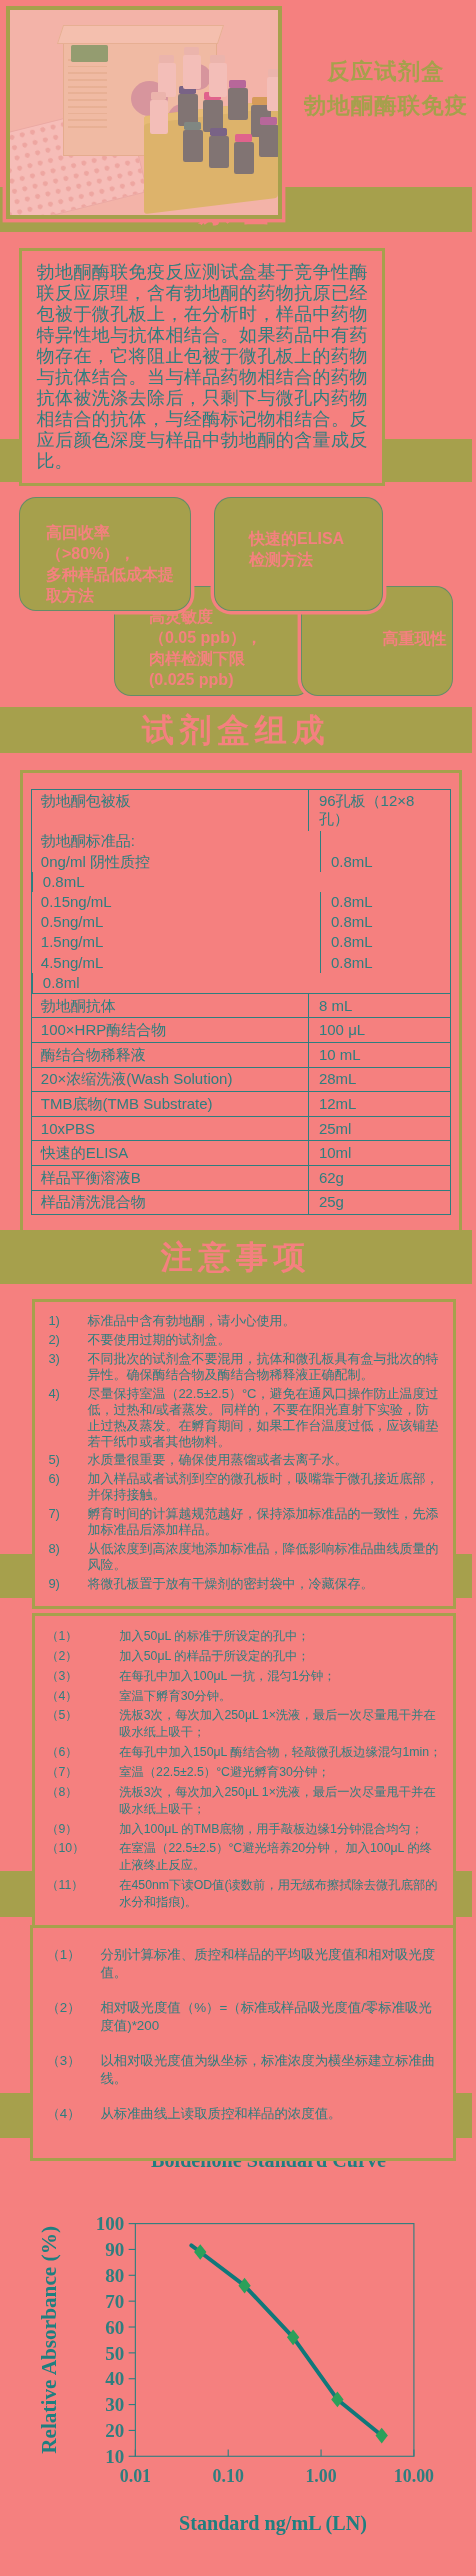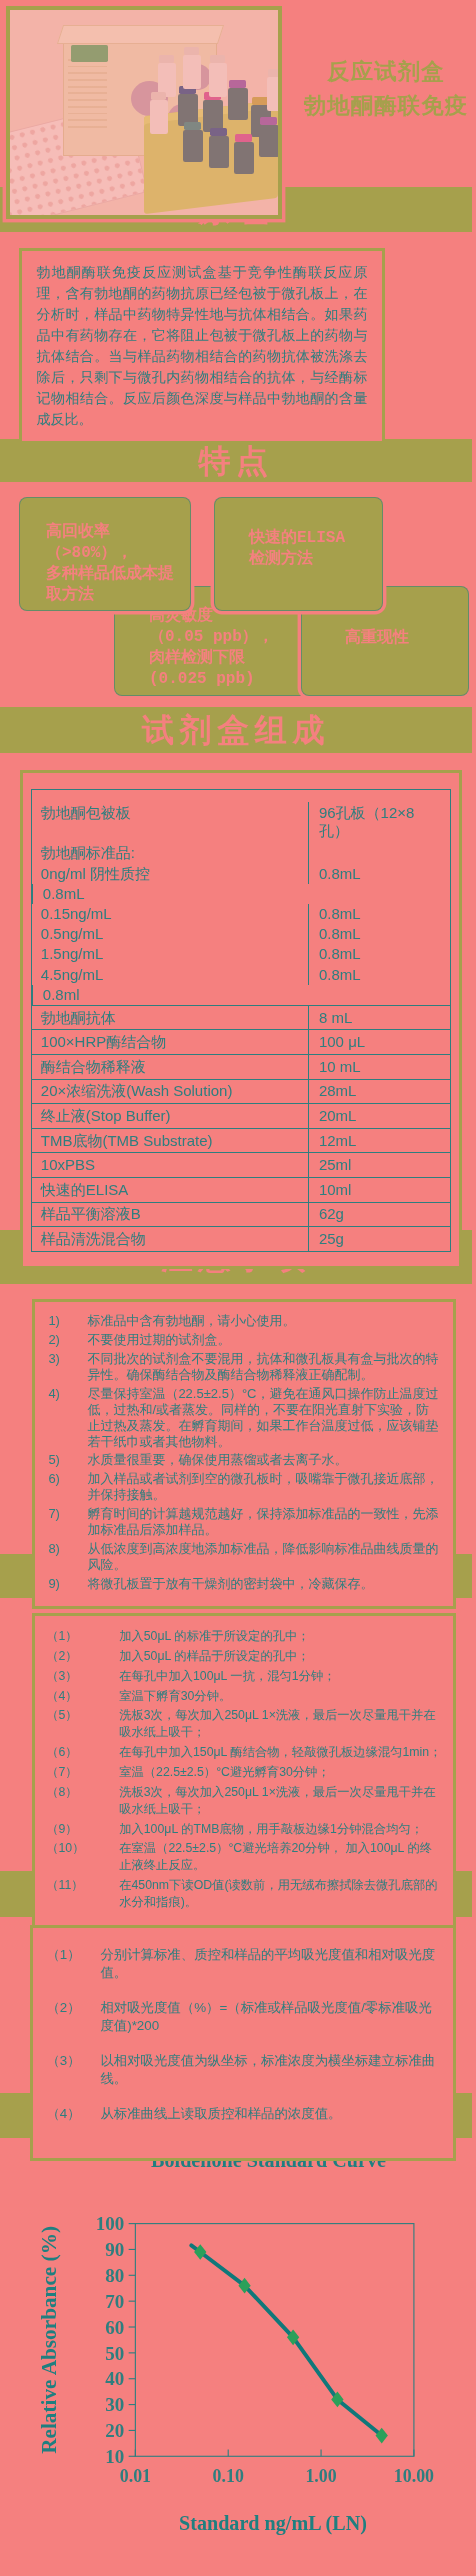--- a/index.html
+++ b/index.html
@@ -75,54 +75,53 @@
   .page-title{
     position:absolute;left:302px;top:55px;width:168px;text-align:center;
     color:var(--olive);font-weight:bold;font-size:22.4px;line-height:34px;letter-spacing:1.1px;
   }
 
   
   .text-frame{
     position:absolute;border:3.4px solid var(--olive);color:var(--teal);z-index:2;background:var(--pink);
   }
   #principle-box{left:19px;top:248px;width:366px;min-height:169px;padding:11.2px 14.6px;
-    font-size:14px;line-height:21px;text-align:justify;}
+    font-size:18px;line-height:21px;text-align:justify;}
   #precautions-box{left:32px;top:1299px;width:424px;min-height:240px;padding:11.2px 13.4px;font-size:13px;line-height:16px;}
   #steps-box{left:32px;top:1613px;width:424px;min-height:241px;padding:12.3px 11.2px;font-size:12.3px;line-height:17px;}
   #results-box{left:30px;top:1925px;width:426px;min-height:150px;padding:18px 13.4px;font-size:13.4px;line-height:18px;}
 
   .num-item{display:flex;margin-bottom:2.8px;}
   #steps-box .num-item{margin-bottom:2.8px;}
   #precautions-box .num{flex:0 0 39px;}
   #steps-box .num{flex:0 0 73px;}
   .num-item .txt{flex:1;}
   #results-box .num-item{margin-bottom:17px;}
   #results-box .num{flex:0 0 54px;}
 
   
   .feature-box{
     position:absolute;background:var(--olive);border:1.1px solid rgba(46,126,127,.55);
-    border-radius:8px;color:var(--pink);font-size:16px;line-height:21px;font-weight:bold;
+    border-radius:17px;color:var(--pink);font-size:16px;line-height:21px;font-weight:bold;
     box-shadow:0 0 0 3.4px var(--pink);
-    font-family:Liberation Mono, monospace;
   }
   #feature-1{left:19px;top:497px;width:172px;height:114px;padding:23.5px 5.6px 0 26px;z-index:3;}
   #feature-2{left:214px;top:497px;width:169px;height:114px;padding:30px 5.6px 0 34px;z-index:3;}
   #feature-3{left:114px;top:586px;width:198px;height:110px;padding:19px 5.6px 0 34px;z-index:2;}
-  #feature-4{left:301px;top:586px;width:168px;height:110px;padding:41px 5.6px 0 43px;z-index:2;}
+  #feature-4{left:301px;top:586px;width:152px;height:110px;padding:41px 5.6px 0 43px;z-index:2;text-align:right;}
 
   
   #kit-frame{
     position:absolute;left:20px;top:770px;width:442px;min-height:451px;
     border:3.4px solid var(--olive);padding:15.7px 7.8px 14.6px;z-index:2;
   }
   #kit-table{border:1.1px solid var(--teal);color:var(--teal);font-size:15px;}
   .krow{display:flex;border-top:1.1px solid var(--teal);}
-  .krow:first-child{border-top:none;margin-top:12px;}
-  .krow.std{border-top:none;}
+  .krow:first-child{border-top:none;}
+  .krow.std{border-top:none;gap:12px;}
   .kcell-l{flex:0 0 66%;padding:2.8px 4.5px 2.8px 9px;line-height:18px;}
   .kcell-r{flex:1;border-left:1.1px solid var(--teal);padding:2.8px 4.5px 2.8px 10px;line-height:18px;}
   .krow.std .kcell-l,.krow.std .kcell-r{padding-top:1.1px;padding-bottom:1.1px;line-height:18px;}
 
   
   #chart-wrap{position:absolute;left:0;top:2138px;width:476px;height:438px;}
   #curve-svg text{font-family:"Liberation Serif","DejaVu Serif",serif;font-weight:bold;fill:var(--teal);}
   #curve-svg .ctitle{font-size:36px;fill:#1F7F80;}
   #curve-svg .ylab{font-size:38px;fill:#1F7F80;}
   #curve-svg .xlab{font-size:36px;fill:#1F7F80;}
@@ -268,24 +267,20 @@
         <div class="kcell-l">100×HRP酶结合物</div>
         <div class="kcell-r">100 μL</div>
       </div>
       <div class="krow">
         <div class="kcell-l">酶结合物稀释液</div>
         <div class="kcell-r">10 mL</div>
       </div>
       <div class="krow">
         <div class="kcell-l">20×浓缩洗液(Wash Solution)</div>
         <div class="kcell-r">28mL</div>
-      </div>
-      <div class="krow">
-        <div class="kcell-l">终止液(Stop Buffer)</div>
-        <div class="kcell-r">20mL</div>
       </div>
       <div class="krow">
         <div class="kcell-l">TMB底物(TMB Substrate)</div>
         <div class="kcell-r">12mL</div>
       </div>
       <div class="krow">
         <div class="kcell-l">10xPBS</div>
         <div class="kcell-r">25ml</div>
       </div>
       <div class="krow">

